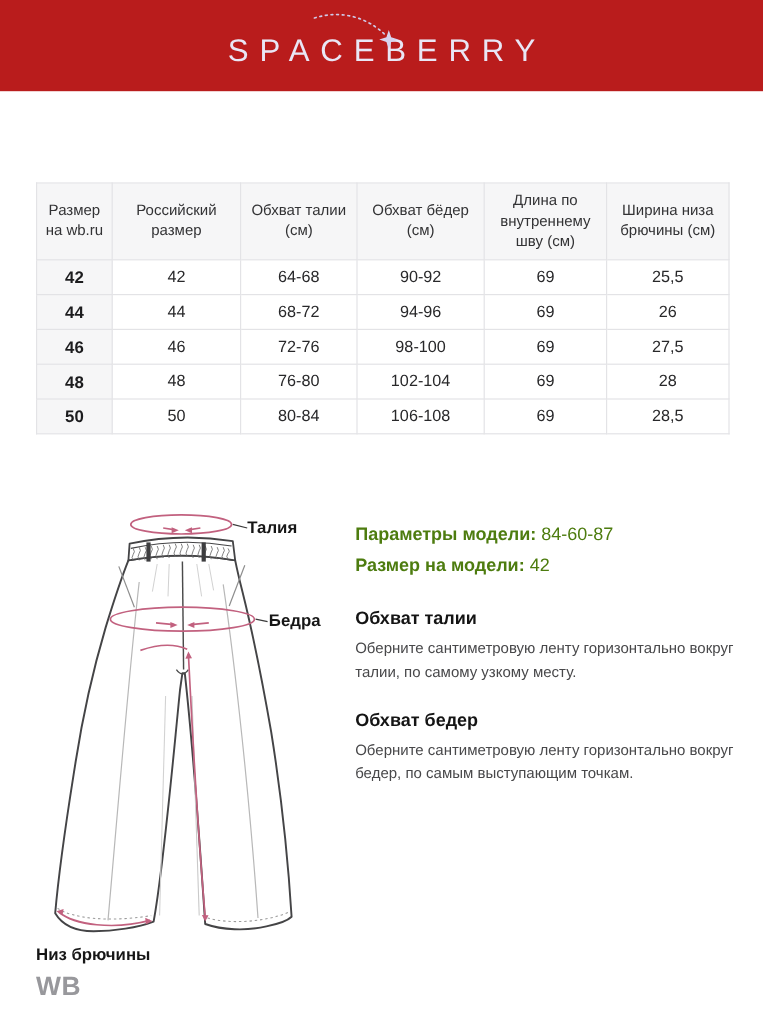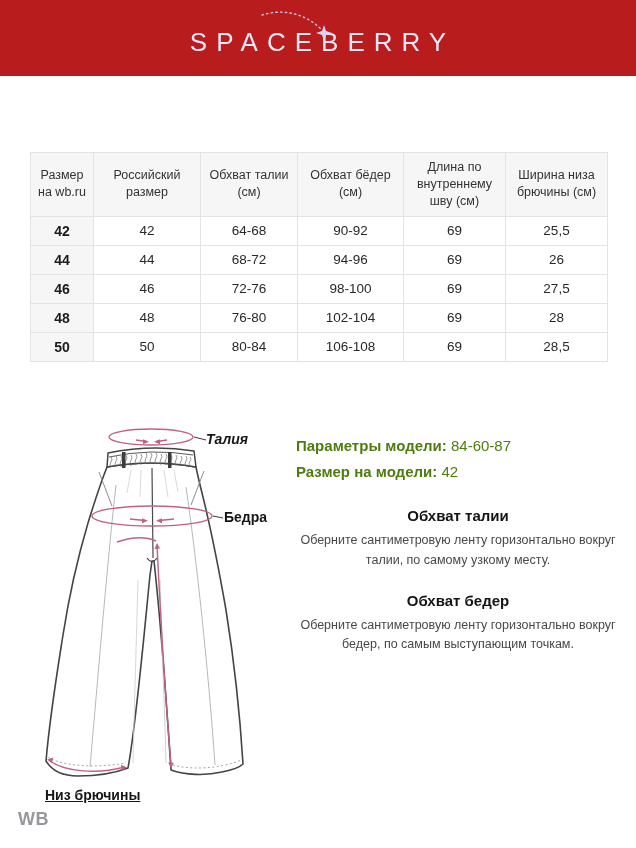--- a/index.html
+++ b/index.html
@@ -20,36 +20,36 @@
                    color:#333335; text-align:center; vertical-align:middle; line-height:1.35;
                    padding:6px 4px; height:46px; }
   .size-table td { background:#ffffff; border:1px solid #e3e3e6; font-size:13.5px; color:#28282a;
                    text-align:center; vertical-align:middle; height:26px; }
   .size-table td.rowhead { background:#f6f6f7; font-weight:700; font-size:14px; color:#1c1c1e; }
 
   
   .diagram { position:absolute; left:0; top:415px; width:636px; height:433px; }
   .pants-svg { position:absolute; left:0; top:0; }
   .diagram-label { position:absolute; font-size:14px; font-weight:600; color:#161616; line-height:1.5; }
-  .lbl-waist  { left:206px; top:14px;font-style:italic; }
+  .lbl-waist  { left:206px; top:14px; }
   .lbl-hip    { left:224px; top:92px; }
   .lbl-inseam { left:179px; top:219px; width:94px; }
-  .lbl-hem    { left:45px;  top:370px;text-decoration:underline; }
+  .lbl-hem    { left:30px;  top:370px; }
 
   
   .info { position:absolute; left:296px; top:22px; width:324px; }
   .param-line { font-size:15px; color:#4d7c0f; margin-bottom:9px; }
   .param-label { font-weight:700; }
   .param-value { font-weight:400; }
   .sections { margin-top:27px; }
-  .section { margin-bottom:21px;text-align:center; }
+  .section { margin-bottom:21px; }
   .section-title { font-size:15px; font-weight:700; color:#141414; margin-bottom:7px; }
   .section-body { font-size:12.5px; color:#48484a; line-height:1.58; }
 
-  .watermark { position:absolute; left:18px; top:809px; font-size:18px; font-weight:700;
+  .watermark { position:absolute; left:30px; top:809px; font-size:22px; font-weight:700;
                color:#98989c; letter-spacing:0.5px; }
 </style>
 </head>
 <body>
 
 <div class="page">
 
   <div class="header">
     <div class="brand">SPACEBERRY</div>
     <svg class="star-svg" width="78" height="36" viewBox="0 0 78 36">

